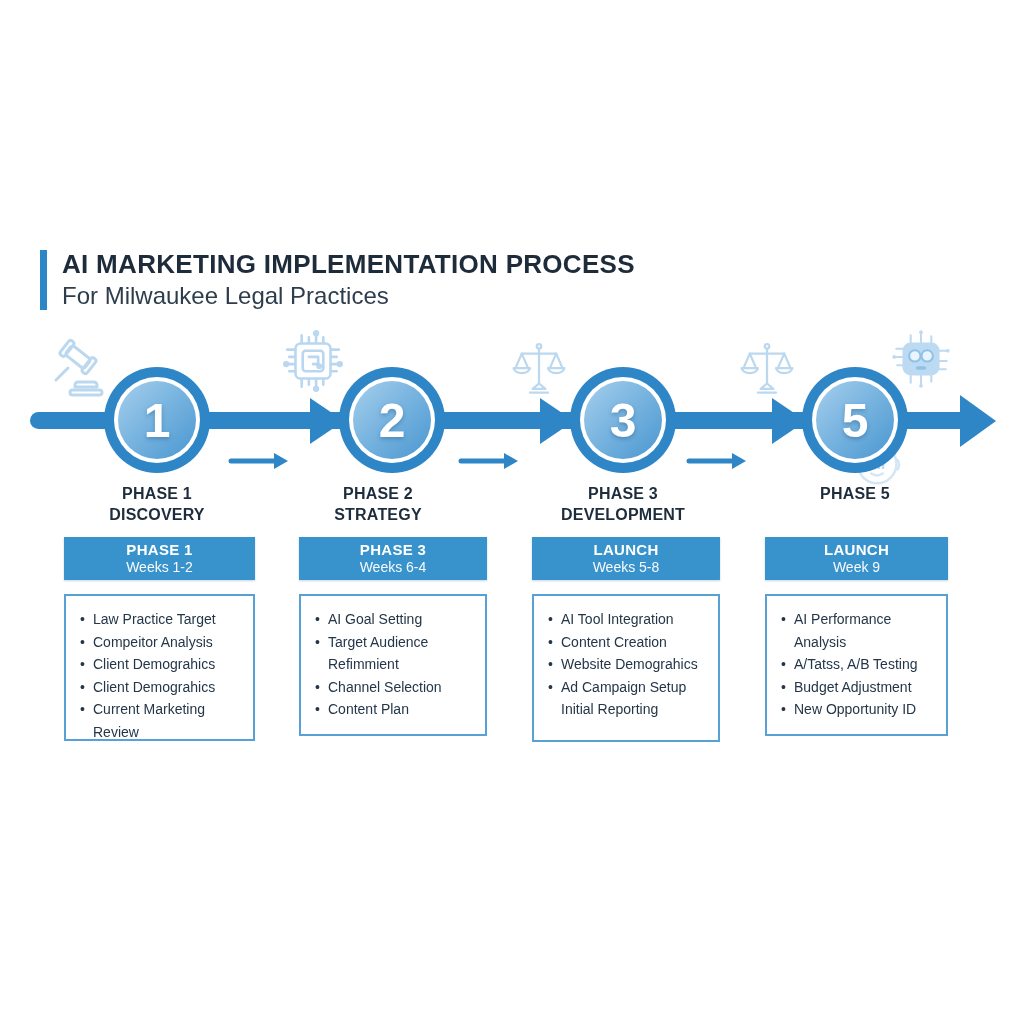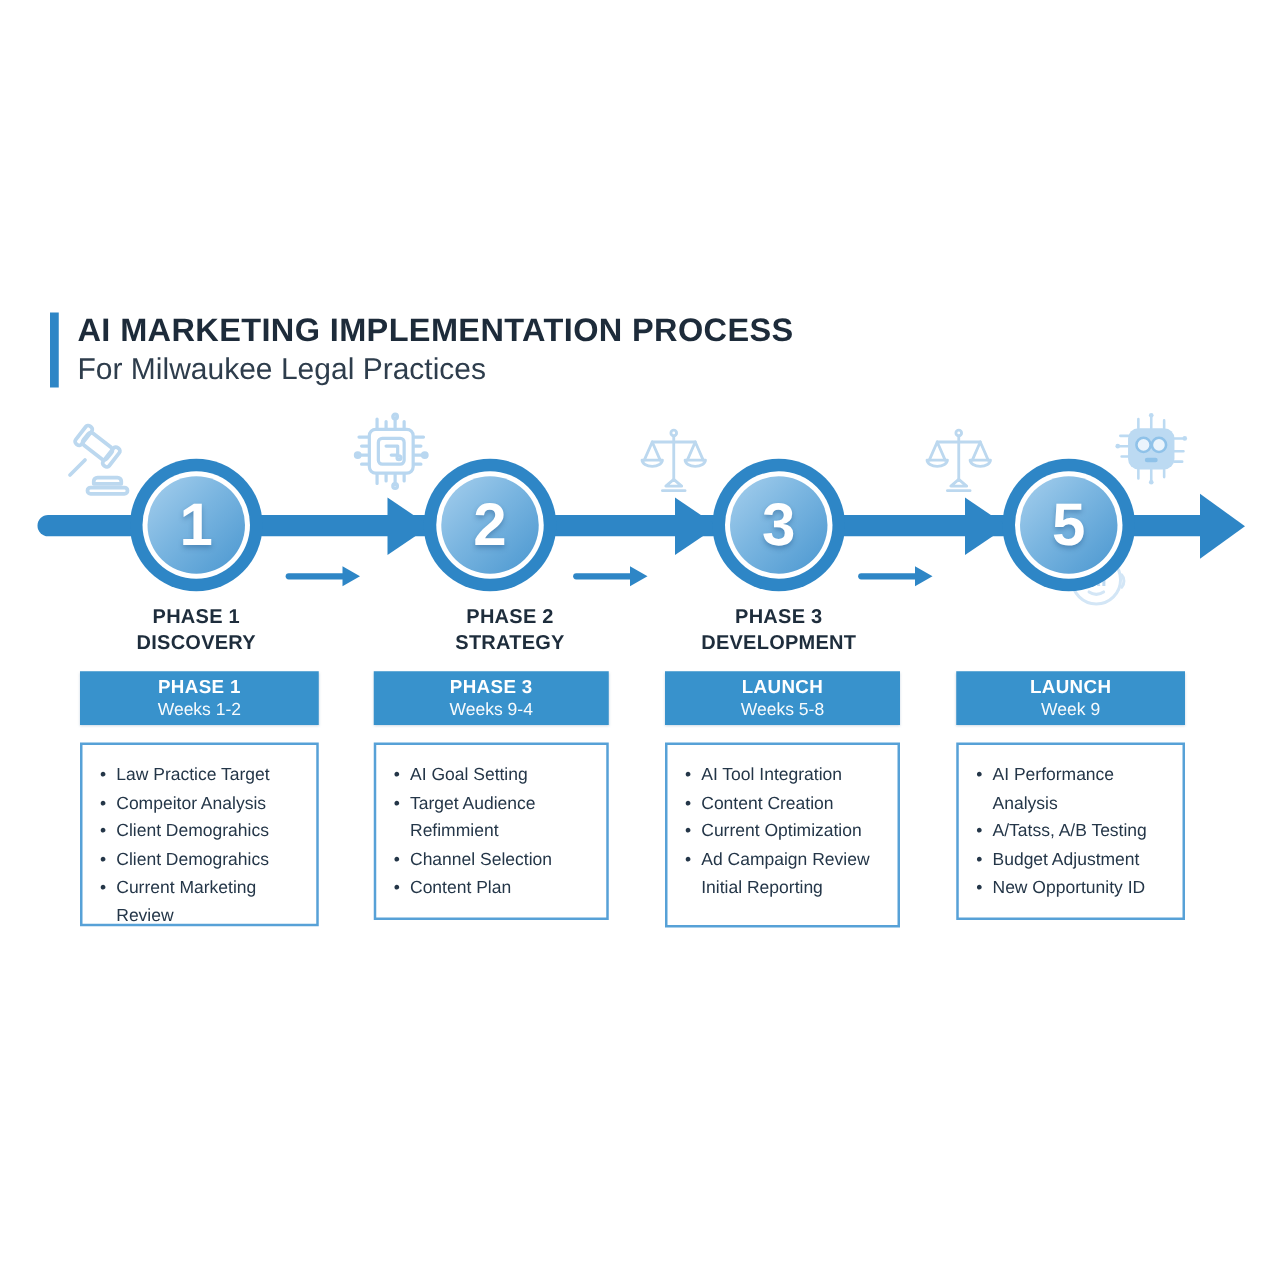--- a/index.html
+++ b/index.html
@@ -22,21 +22,21 @@
   .circle .g{position:absolute;left:14px;top:14px;width:78px;height:78px;border-radius:50%;
     background:linear-gradient(135deg,#a6cfed 0%,#7ab5e0 45%,#4a97d0 100%);}
   .circle .num{position:absolute;left:0;top:0;width:106px;height:106px;display:flex;align-items:center;justify-content:center;
     font-size:48px;font-weight:700;color:#fff;text-shadow:0 2px 4px rgba(20,70,120,.35);}
   .ci1{left:104px;} .ci2{left:339px;} .ci3{left:570px;} .ci4{left:802px;}
   
   .sarrow{position:absolute;top:452px;}
   .sa1{left:228px;} .sa2{left:458px;} .sa3{left:686px;}
   
   .plabel{position:absolute;top:483px;width:220px;text-align:center;font-size:16px;font-weight:700;line-height:21px;color:#1e2d3c;letter-spacing:.2px;}
-  .pl1{left:47px;} .pl2{left:298px;} .pl3{left:513px;} .pl4{left:745px;}
+  .pl1{left:47px;} .pl2{left:268px;} .pl3{left:513px;} .pl4{left:745px;}
   
   .c1{left:64px;width:191px;} .c2{left:299px;width:188px;} .c3{left:532px;width:188px;} .c4{left:765px;width:183px;}
   
   .banner{position:absolute;top:537px;height:43px;background:#3892cc;color:#fff;text-align:center;box-sizing:border-box;padding-top:4px;box-shadow:0 1px 2px rgba(30,80,130,.25);}
   .banner .l1{font-size:15px;font-weight:700;line-height:18px;letter-spacing:.3px;}
   .banner .l2{font-size:14px;line-height:17px;color:rgba(255,255,255,.96);}
   
   .box{position:absolute;top:594px;background:#fff;border:2px solid #57a1d7;box-sizing:border-box;padding:12px 4px 0 14px;}
   .h1x{height:147px;} .h2x{height:142px;} .h3x{height:148px;} .h4x{height:142px;}
   .li{display:flex;font-size:14px;line-height:22.5px;color:#243648;}
@@ -200,29 +200,30 @@
   </div>
   <div class="plabel pl2">
     <div>PHASE 2</div>
     <div>STRATEGY</div>
   </div>
   <div class="plabel pl3">
     <div>PHASE 3</div>
     <div>DEVELOPMENT</div>
   </div>
   <div class="plabel pl4">
+    <div>PHASE 5</div>
   </div>
 
   <div class="banner c1">
     <div class="l1">PHASE 1</div>
     <div class="l2">Weeks 1-2</div>
   </div>
   <div class="banner c2">
     <div class="l1">PHASE 3</div>
-    <div class="l2">Weeks 9-4</div>
+    <div class="l2">Weeks 6-4</div>
   </div>
   <div class="banner c3">
     <div class="l1">LAUNCH</div>
     <div class="l2">Weeks 5-8</div>
   </div>
   <div class="banner c4">
     <div class="l1">LAUNCH</div>
     <div class="l2">Week 9</div>
   </div>
 
@@ -270,25 +271,25 @@
       <div class="li">
         <span class="dot">•</span>
         <span>AI Tool Integration</span>
       </div>
       <div class="li">
         <span class="dot">•</span>
         <span>Content Creation</span>
       </div>
       <div class="li">
         <span class="dot">•</span>
-        <span>Current Optimization</span>
-      </div>
-      <div class="li">
-        <span class="dot">•</span>
-        <span>Ad Campaign Review</span>
+        <span>Website Demograhics</span>
+      </div>
+      <div class="li">
+        <span class="dot">•</span>
+        <span>Ad Campaign Setup</span>
       </div>
       <div class="li">
         <span class="dot"></span>
         <span>Initial Reporting</span>
       </div>
     </div>
   <div class="box c4 h4x">
       <div class="li">
         <span class="dot">•</span>
         <span>AI Performance Analysis</span>

